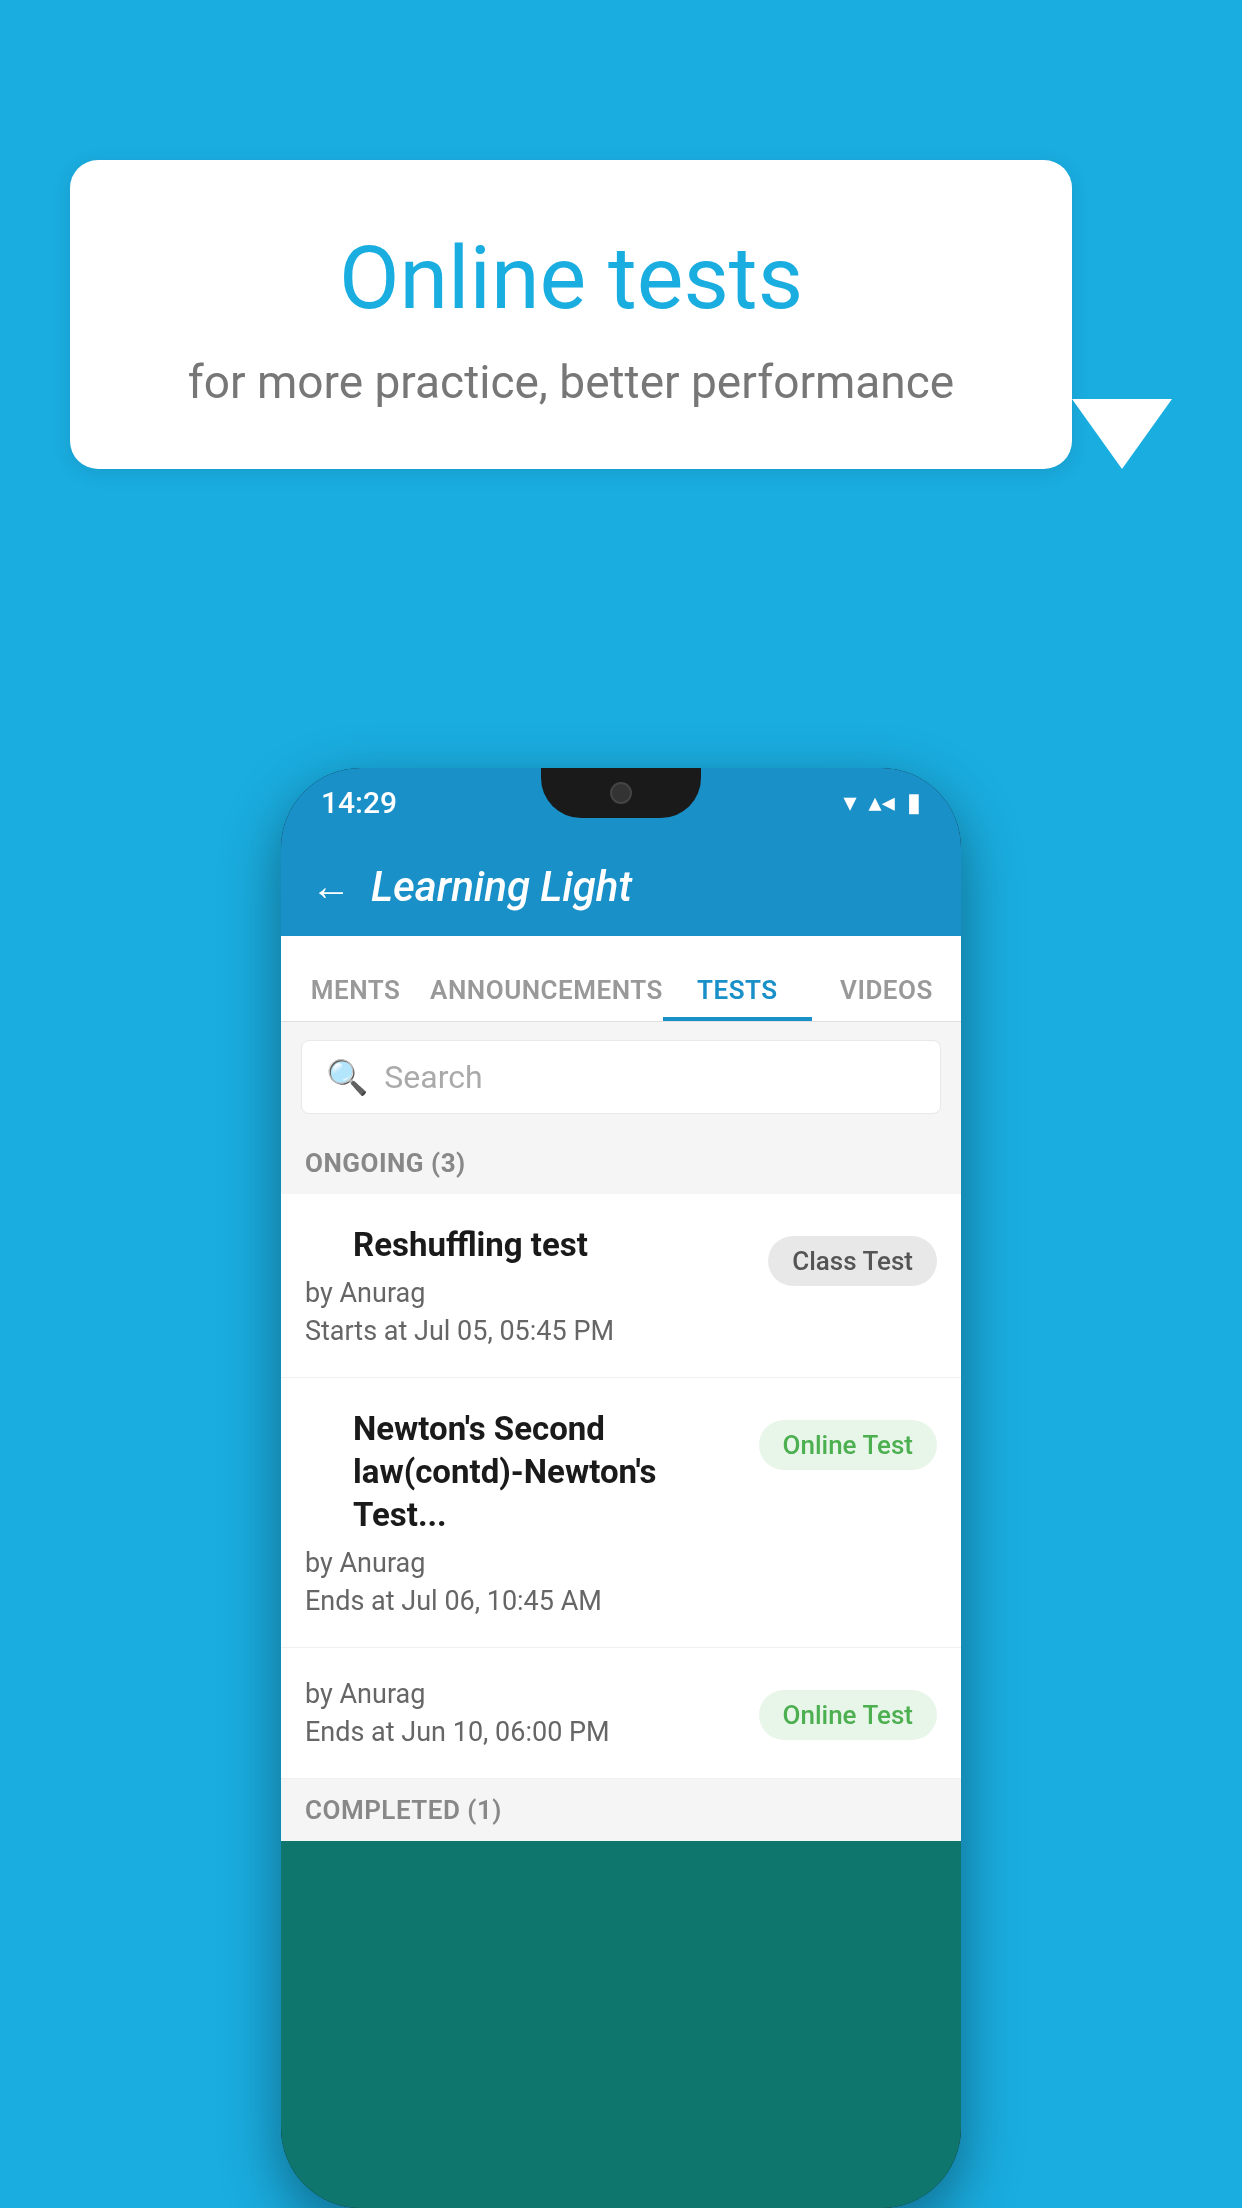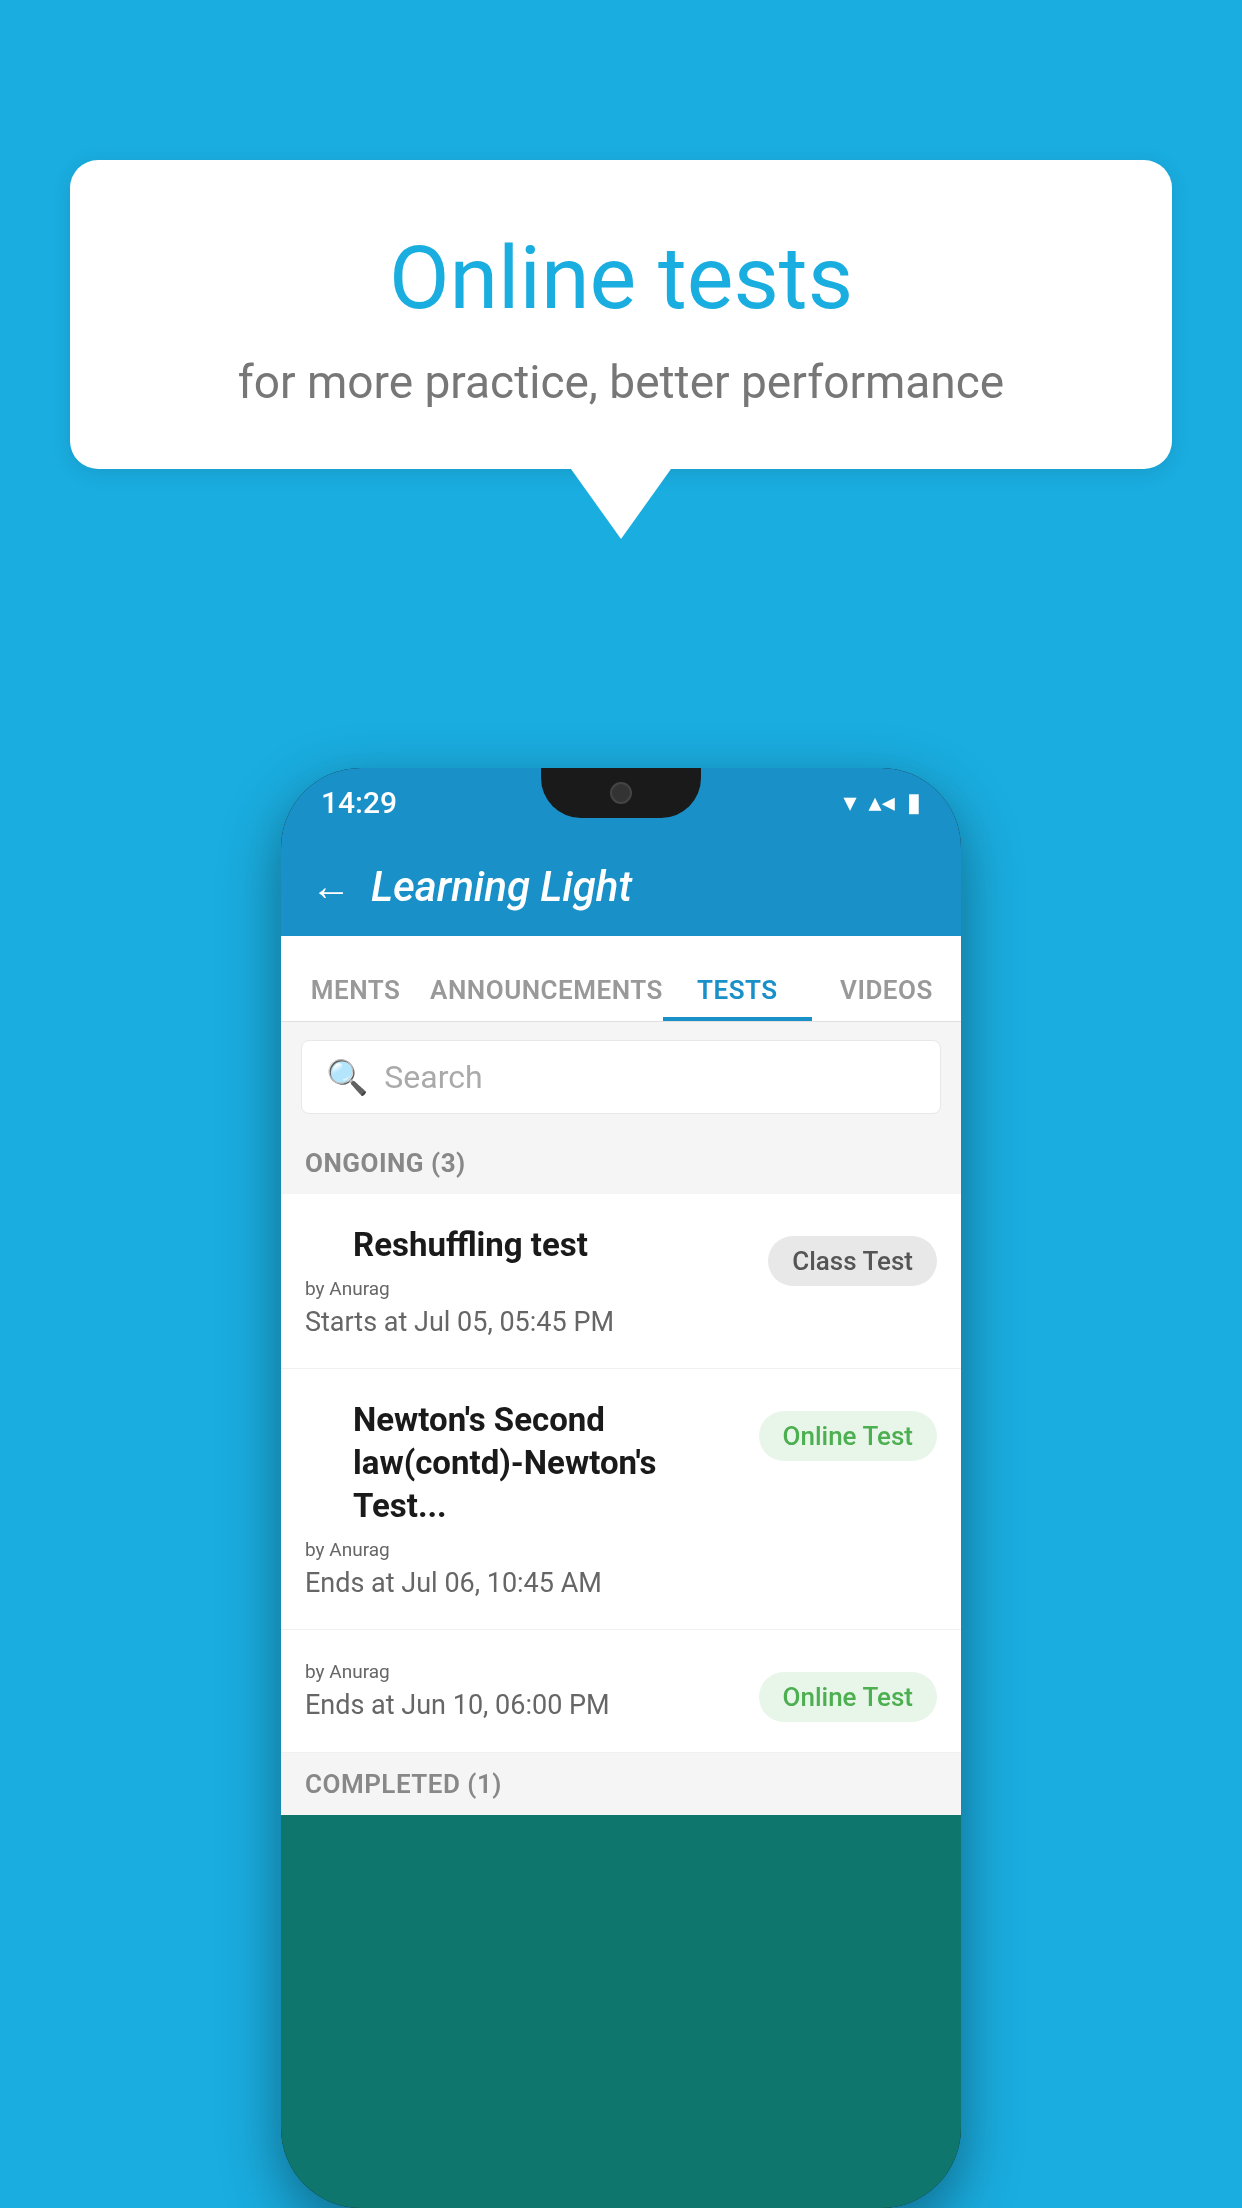--- a/index.html
+++ b/index.html
@@ -14,22 +14,22 @@
       position: relative;
     }
 
     
     .speech-bubble-wrapper {
       position: absolute;
       top: 160px;
       left: 70px;
       right: 70px;
       display: flex;
-      flex-direction: column;
-      align-items: center;
+      flex-direction: row;
+      align-items: flex-end;
     }
 
     .speech-bubble {
       background: white;
       border-radius: 28px;
       padding: 70px 60px 60px 60px;
       text-align: center;
       width: 100%;
       box-shadow: 0 4px 20px rgba(0,0,0,0.1);
     }
@@ -246,21 +246,21 @@
     .test-name {
       font-size: 33px;
       font-weight: 700;
       color: #1a1a1a;
       margin-bottom: 10px;
       line-height: 1.3;
       margin-left: 48px;
     }
 
     .test-author {
-      font-size: 19px;
+      font-size: 27px;
       color: #666;
       margin-bottom: 6px;
     }
 
     .test-date {
       font-size: 27px;
       color: #666;
     }
 
     .test-badge {

